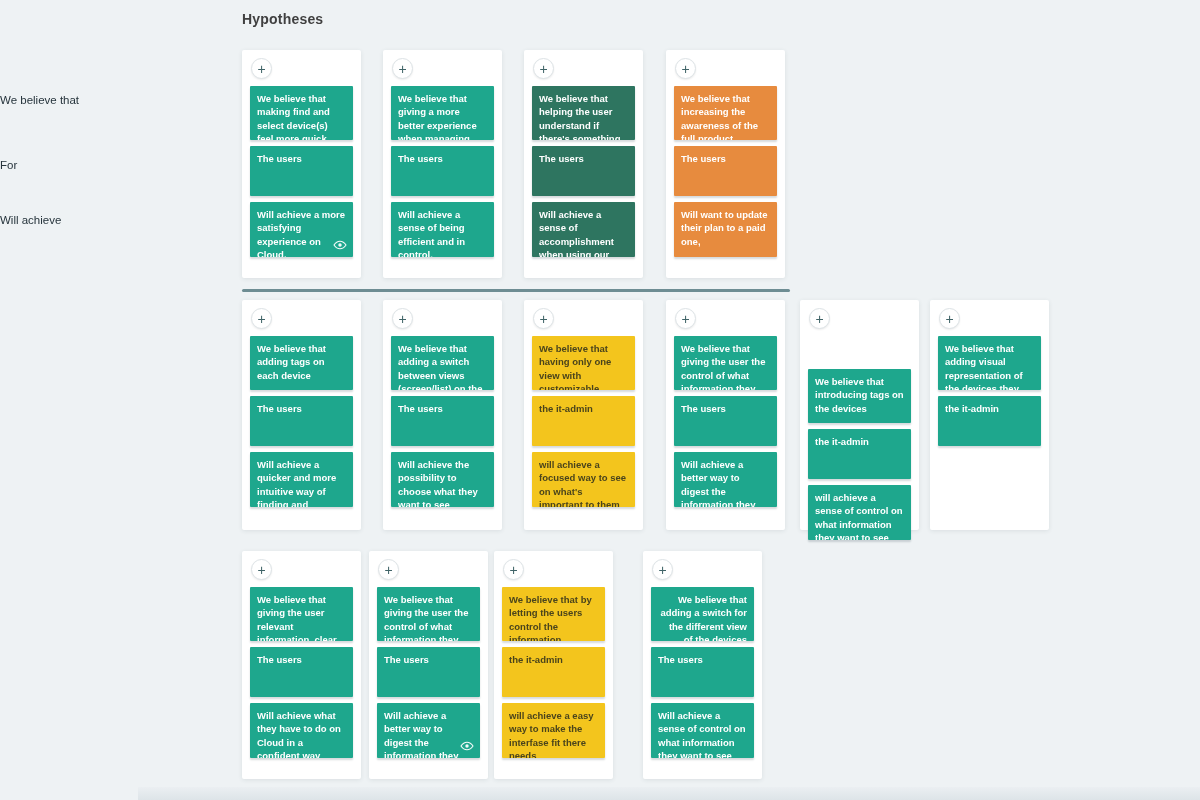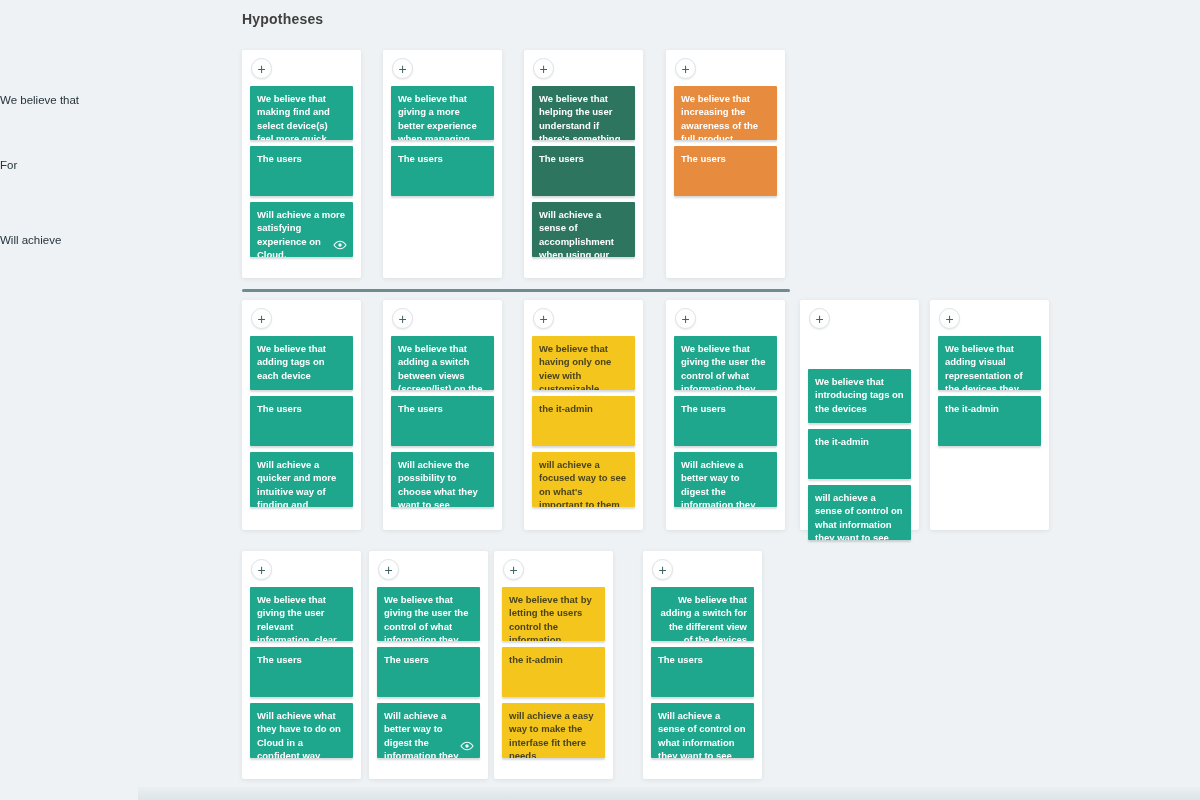--- a/index.html
+++ b/index.html
@@ -15,21 +15,21 @@
   .page-title {
     position:absolute; left:242px; top:11px;
     font-size:14px; font-weight:800; color:#404040; letter-spacing:.2px;
   }
   .row-label {
     position:absolute; left:0; width:231px; text-align:left;
     font-size:11.5px; font-weight:500; color:#26343c;
   }
   .row-label.l0 { top:94px; }
   .row-label.l1 { top:159px; }
-  .row-label.l2 { top:214px;margin-top:20px; }
+  .row-label.l2 { top:214px; }
   .column {
     position:absolute; width:119px; box-sizing:border-box;
     background:#ffffff; border-radius:2px;
     box-shadow:0 1px 4px rgba(40,60,70,.10);
     padding:7px 8px;
   }
   .plus-btn {
     display:block; width:21px; height:21px; padding:0;
     margin:1px 0 7px 1px;
     border-radius:50%; background:#fff; border:1px solid #dde3e6;
@@ -76,31 +76,33 @@
         <div class="sticky h-for" style="background: rgb(30, 167, 141);"><span>The users</span></div>
         <div class="sticky h-achieve" style="background: rgb(30, 167, 141);"><span>Will achieve a more satisfying experience on Cloud.</span><span class="eye"><svg width="14" height="10" viewBox="0 0 14 10" aria-hidden="true">
               <path d="M1 5 C3 1.9 5 1.2 7 1.2 S11 1.9 13 5 C11 8.1 9 8.8 7 8.8 S3 8.1 1 5 Z" fill="none" stroke="currentColor" stroke-width="1.1"></path>
               <circle cx="7" cy="5" r="1.7" fill="currentColor"></circle>
             </svg></span></div>
       </div>
       <div class="column" style="left: 383px; top: 50px; height: 228px;">
         <button class="plus-btn">+</button>
         <div class="sticky h-believe" style="background: rgb(30, 167, 141);"><span>We believe that giving a more better experience when managing one or multiple devices</span></div>
         <div class="sticky h-for" style="background: rgb(30, 167, 141);"><span>The users</span></div>
+        <div class="sticky h-achieve" style="background: rgb(30, 167, 141);"><span>Will achieve a sense of being efficient and in control.</span></div>
       </div>
       <div class="column" style="left: 524px; top: 50px; height: 228px;">
         <button class="plus-btn">+</button>
         <div class="sticky h-believe" style="background: rgb(46, 117, 96);"><span>We believe that helping the user understand if there's something that requires their attention</span></div>
         <div class="sticky h-for" style="background: rgb(46, 117, 96);"><span>The users</span></div>
         <div class="sticky h-achieve" style="background: rgb(46, 117, 96);"><span>Will achieve a sense of accomplishment when using our product,</span></div>
       </div>
       <div class="column" style="left: 666px; top: 50px; height: 228px;">
         <button class="plus-btn">+</button>
         <div class="sticky h-believe" style="background: rgb(231, 139, 62);"><span>We believe that increasing the awareness of the full product offerings</span></div>
         <div class="sticky h-for" style="background: rgb(231, 139, 62);"><span>The users</span></div>
+        <div class="sticky h-achieve" style="background: rgb(231, 139, 62);"><span>Will want to update their plan to a paid one,</span></div>
       </div>
       <div class="column" style="left: 242px; top: 300px; height: 230px;">
         <button class="plus-btn">+</button>
         <div class="sticky h-believe" style="background: rgb(30, 167, 141);"><span>We believe that adding tags on each device</span></div>
         <div class="sticky h-for" style="background: rgb(30, 167, 141);"><span>The users</span></div>
         <div class="sticky h-achieve" style="background: rgb(30, 167, 141);"><span>Will achieve a quicker and more intuitive way of finding and selecting the device.</span></div>
       </div>
       <div class="column" style="left: 383px; top: 300px; height: 230px;">
         <button class="plus-btn">+</button>
         <div class="sticky h-believe" style="background: rgb(30, 167, 141);"><span>We believe that adding a switch between views (screen/list) on the devices</span></div>

